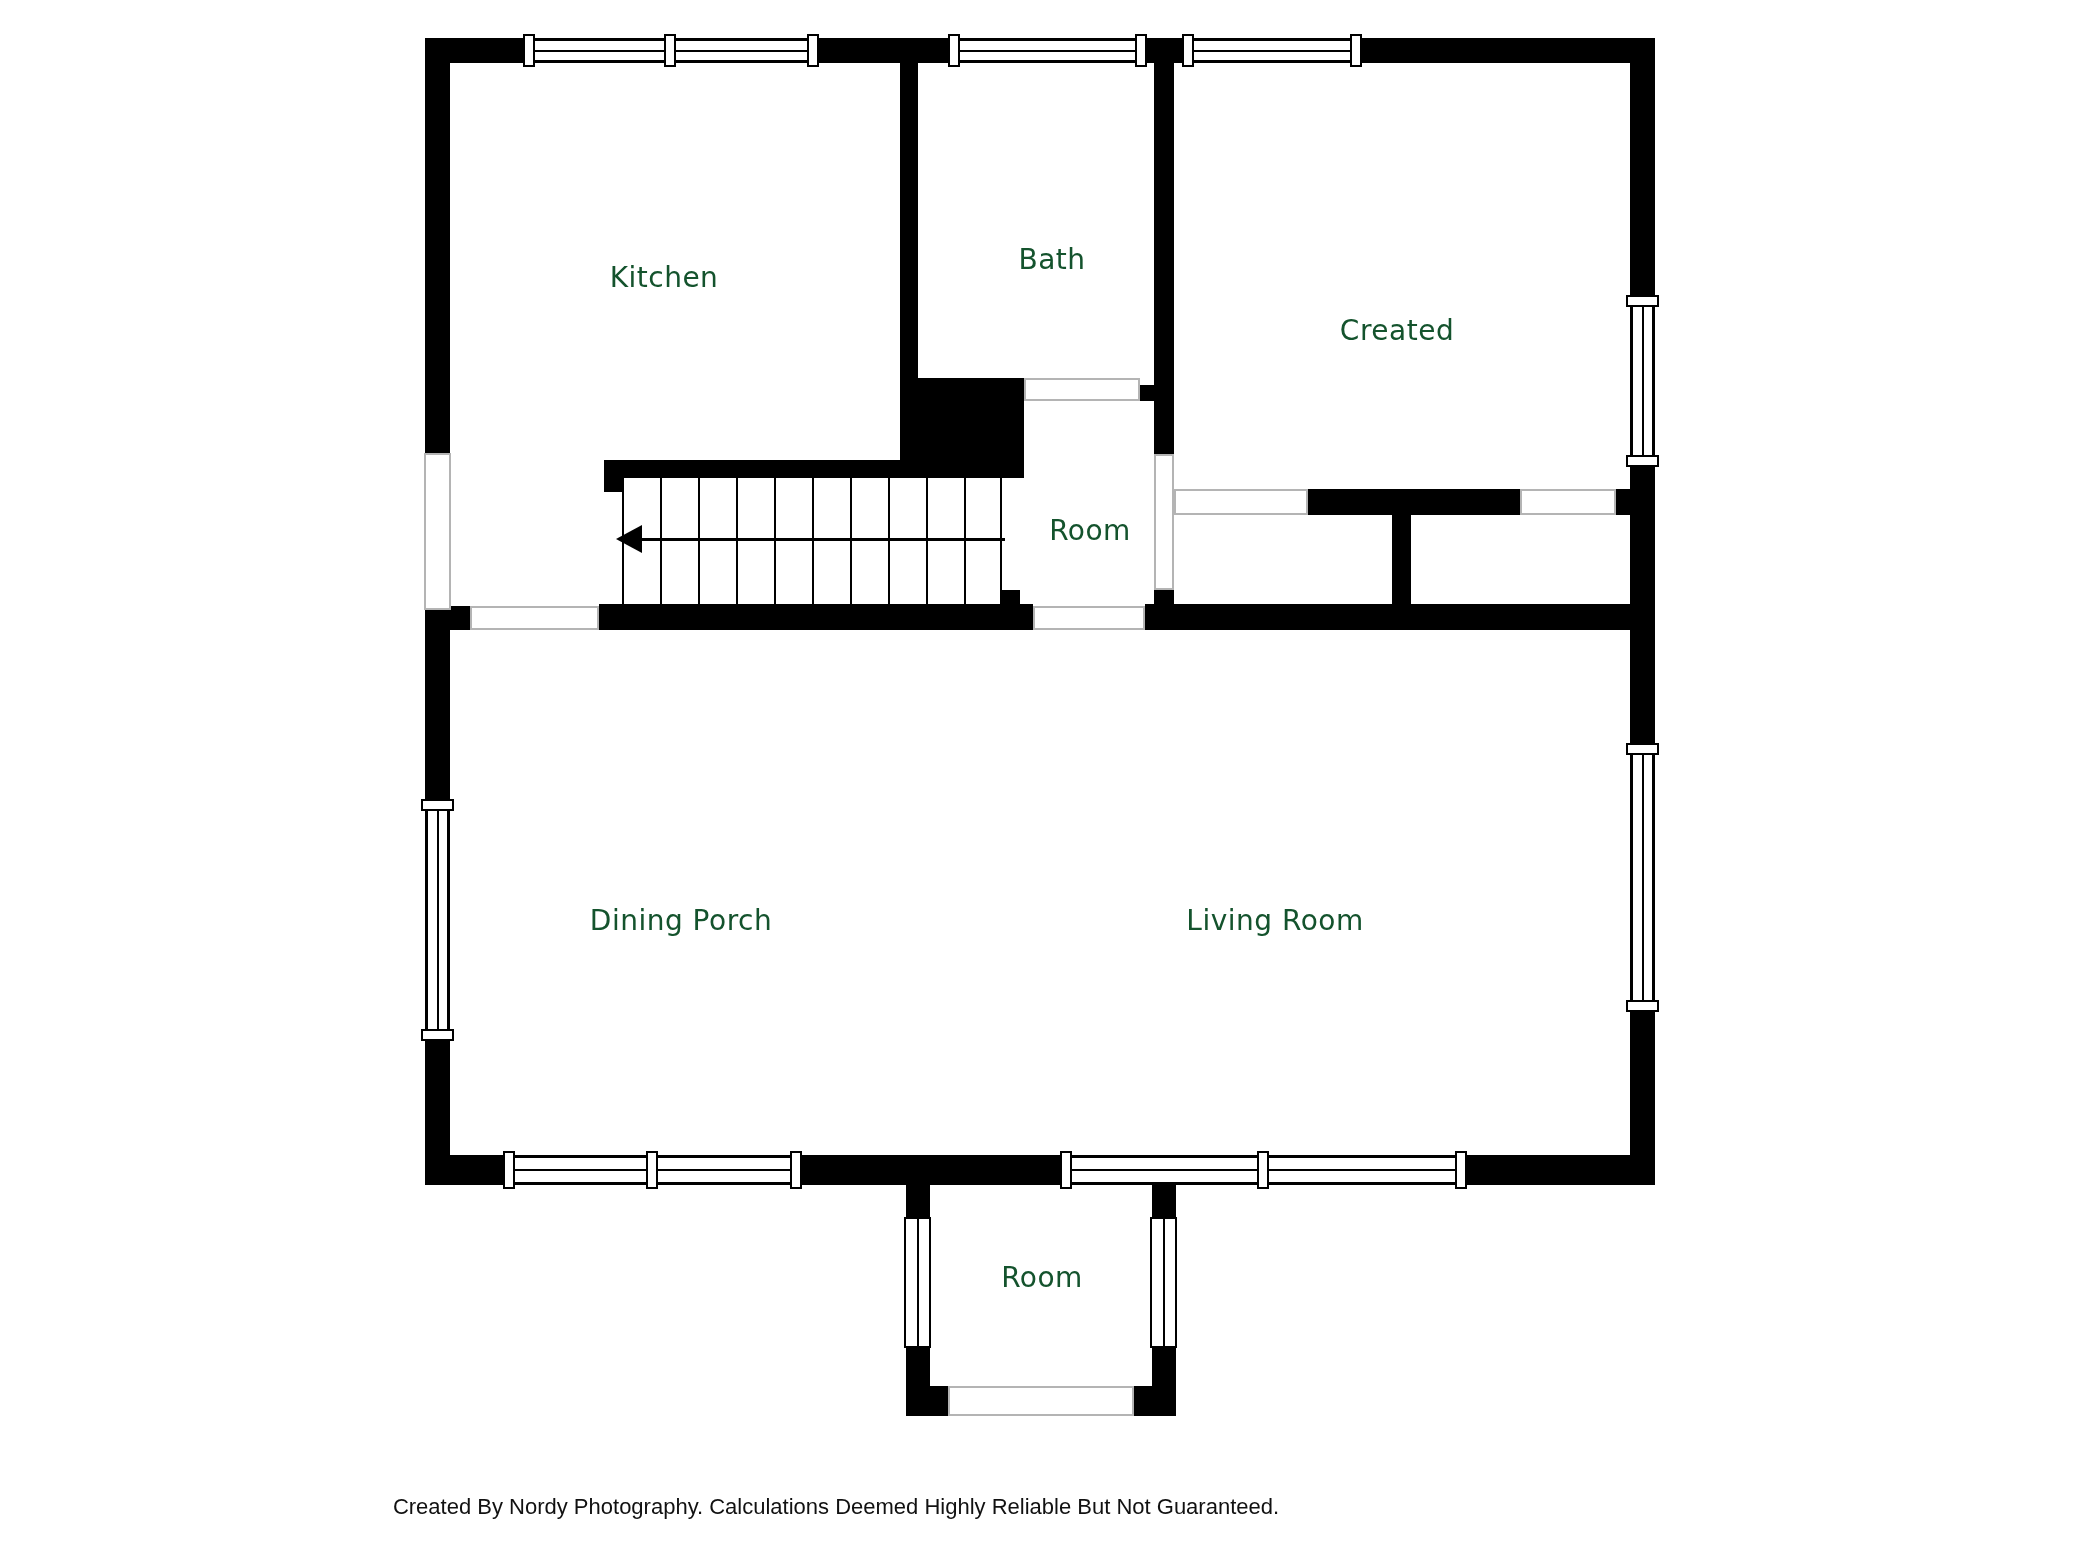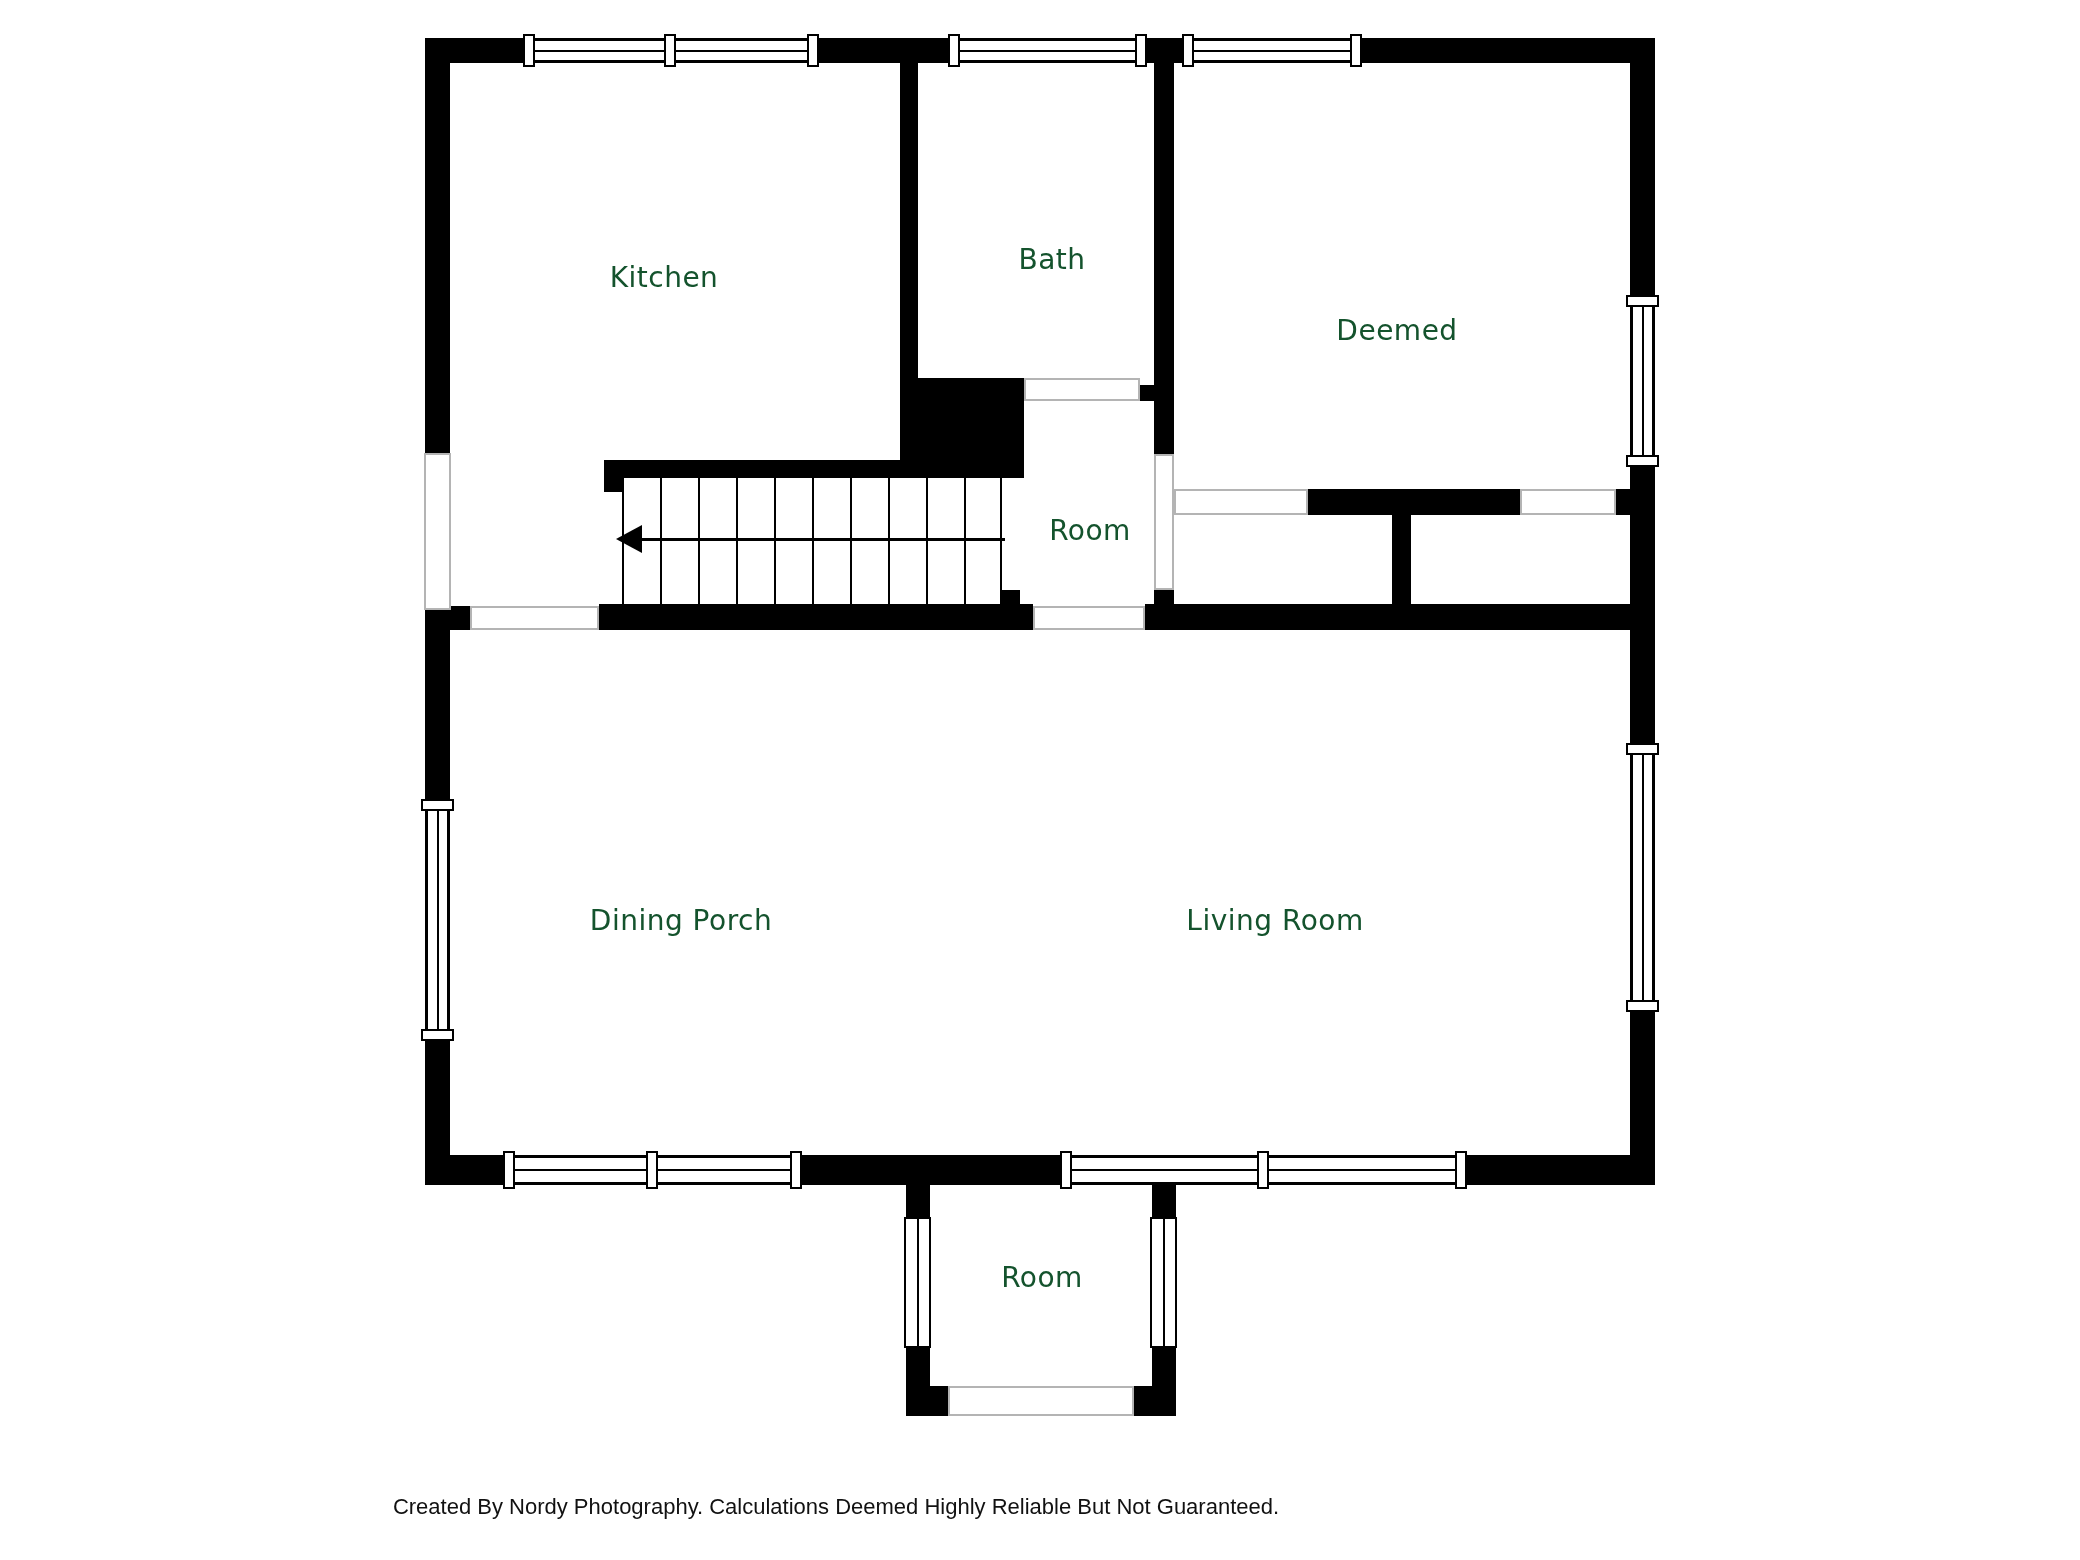--- a/index.html
+++ b/index.html
@@ -147,21 +147,21 @@
   <div class="winp" style="left:1150px;top:1217px;width:27px;height:131px">
     <div class="mid"></div>
   </div>
 
   <div class="treads" style="left:622px;top:478px;width:380px;height:126px"></div>
   <div class="arrow-line" style="left:640px;top:538px;width:365px;height:3px"></div>
   <div class="arrow-head" style="left:616px;top:525px"></div>
 
   <div class="lbl" style="left:664px;top:277px">Kitchen</div>
   <div class="lbl" style="left:1052px;top:259px">Bath</div>
-  <div class="lbl" style="left:1397px;top:330px">Deemed</div>
+  <div class="lbl" style="left:1397px;top:330px">Created</div>
   <div class="lbl" style="left:1090px;top:530px">Room</div>
   <div class="lbl" style="left:681px;top:920px">Dining Porch</div>
   <div class="lbl" style="left:1275px;top:920px">Living Room</div>
   <div class="lbl" style="left:1042px;top:1277px">Room</div>
 
   <div class="footer">Created By Nordy Photography. Calculations Deemed Highly Reliable But Not Guaranteed.</div>
 
 </div>
 
 </body></html>

